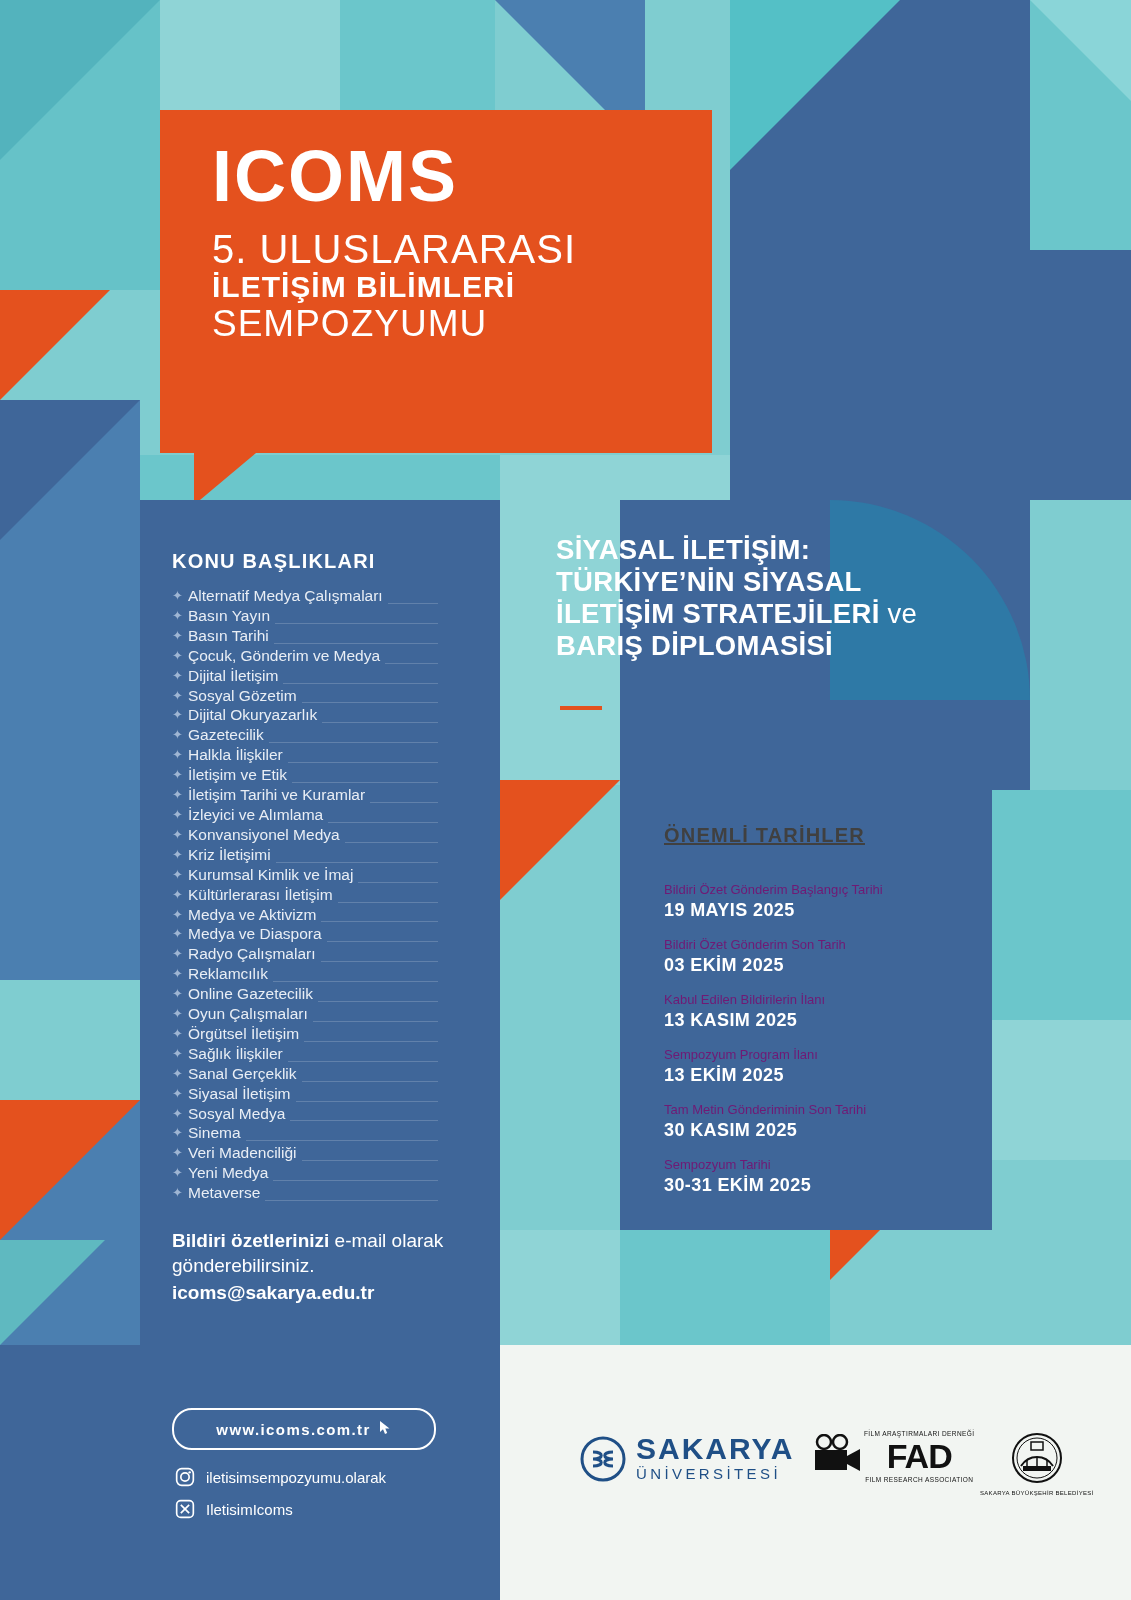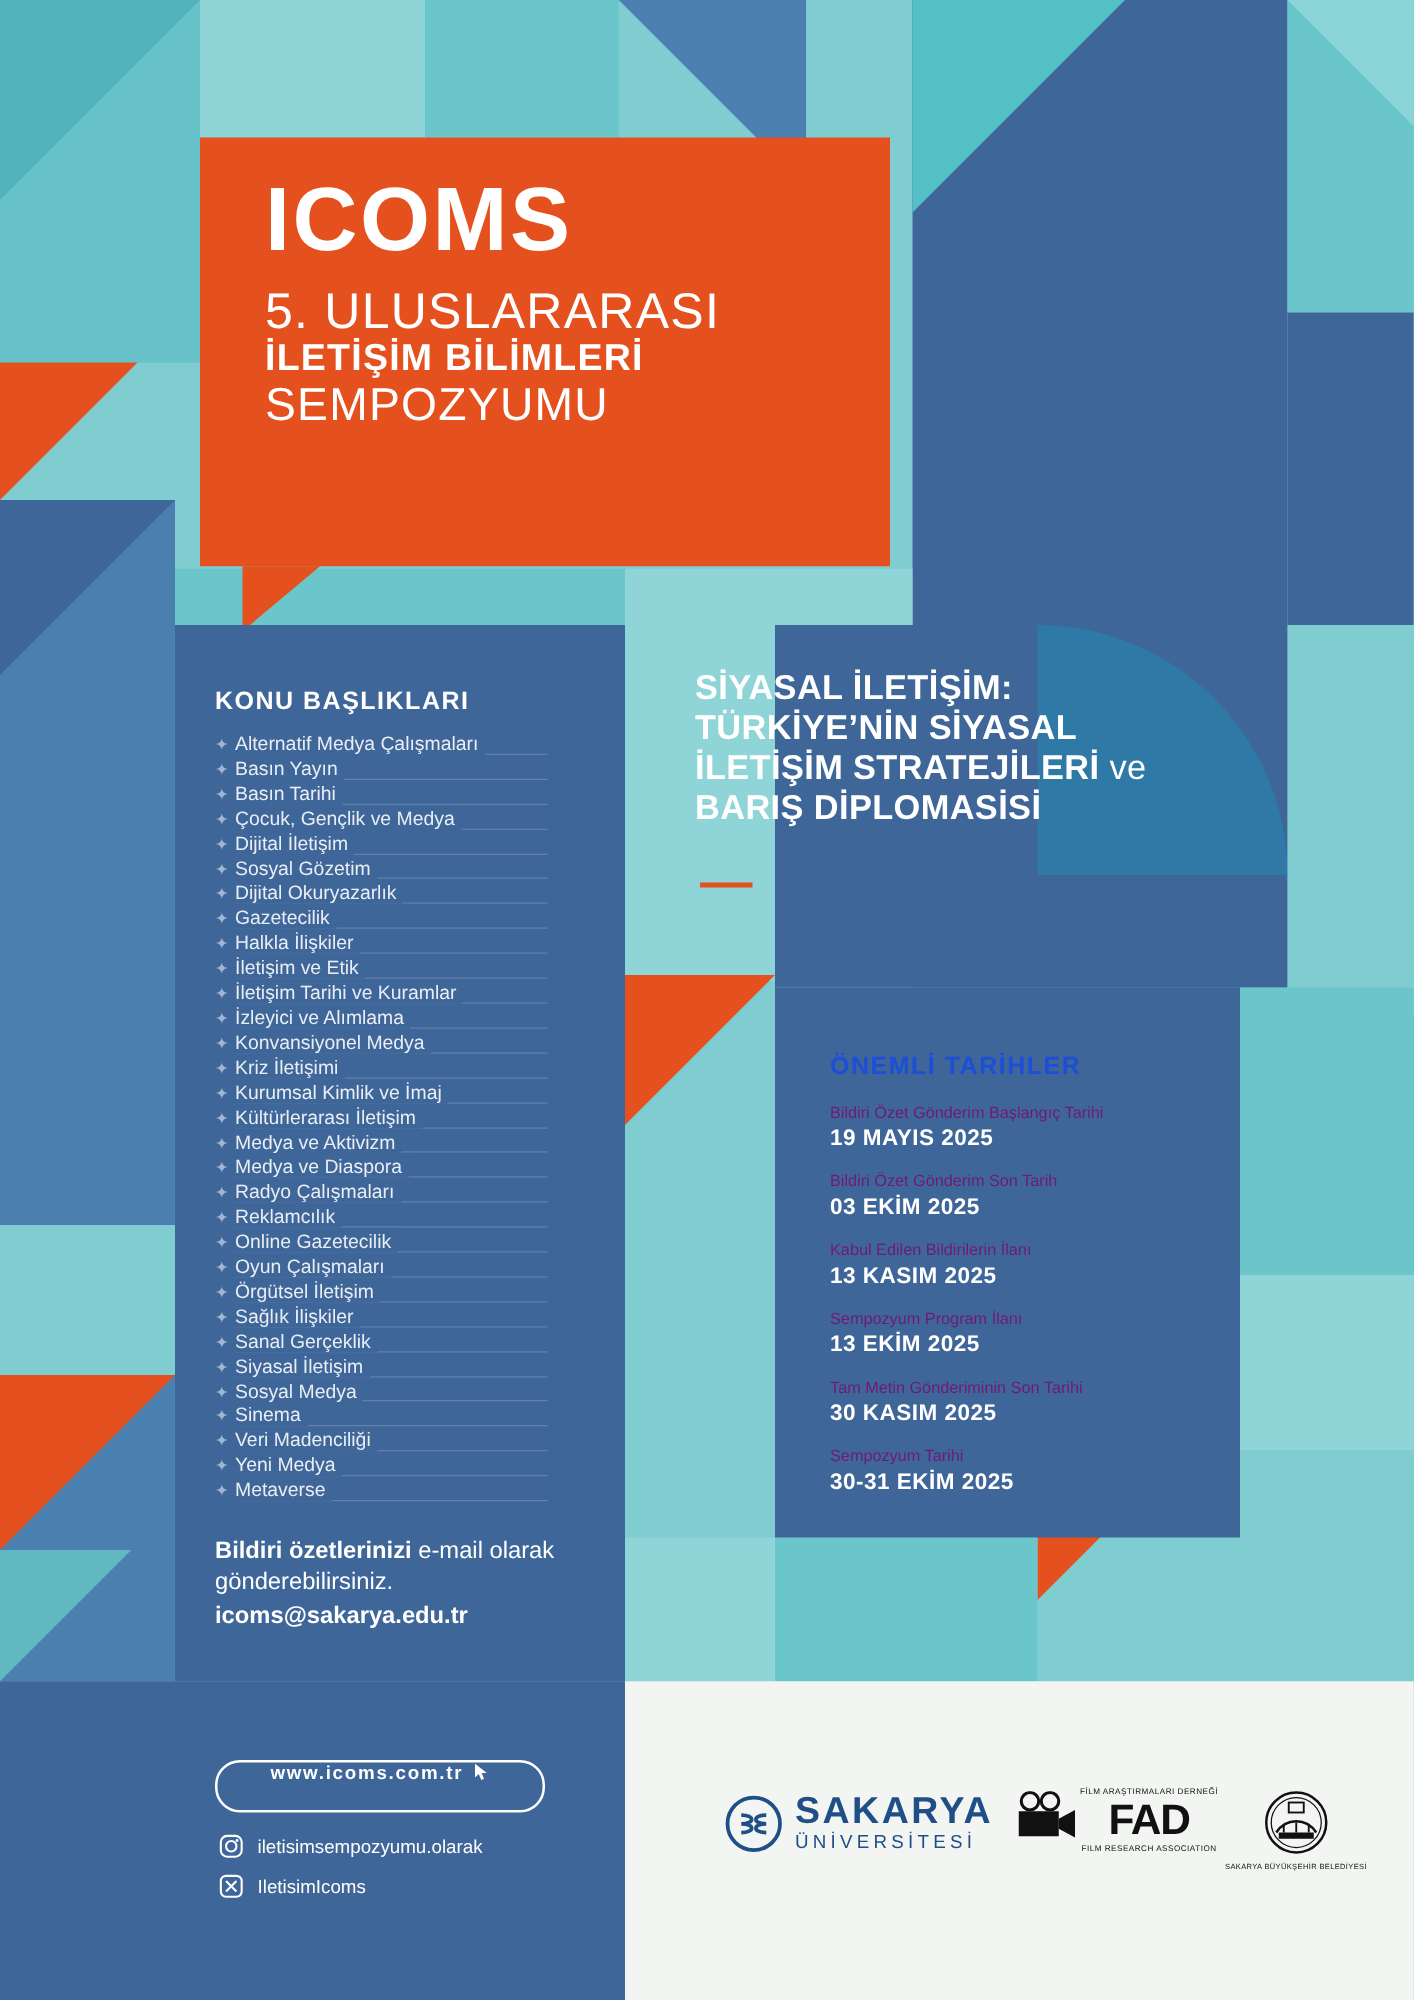--- a/index.html
+++ b/index.html
@@ -64,37 +64,37 @@
   }
   .headline .light{font-weight:normal;}
   .hl-rule{position:absolute;left:560px;top:700px;width:42px;height:4px;background:#e4511e;}
 
   
   .dates-panel{
     position:absolute;left:620px;top:790px;width:372px;height:440px;
     background:#3f6699;
   }
   .dates-title{
-    position:absolute;left:664px;top:842px;color:#1d4ed8;font-weight:bold;
-    font-size:20px;letter-spacing:1.2px;
+    position:absolute;left:664px;top:824px;color:#404040;font-weight:bold;
+    font-size:20px;letter-spacing:1.2px;text-decoration:underline;
   }
   .dates{position:absolute;left:664px;top:880px;width:300px;color:#fff;}
   .d-item{margin-bottom:13px;}
   .d-label{font-size:13px;line-height:19px;color:#701a75;}
   .d-value{font-size:18px;font-weight:bold;line-height:23px;letter-spacing:.4px;}
 
   
   .bottom{position:absolute;left:0;top:1345px;width:1131px;height:255px;}
   .bot-left{position:absolute;left:0;top:0;width:500px;height:255px;background:#3f6699;}
   .bot-right{position:absolute;left:500px;top:0;width:631px;height:255px;background:#f2f5f2;}
 
   .url-pill{
     position:absolute;left:172px;top:1408px;width:260px;height:38px;
     border:2px solid #fff;border-radius:20px;color:#fff;
-    display:flex;justify-content:center;
+    display:flex;align-items:center;justify-content:center;
     font-size:15px;font-weight:bold;letter-spacing:1.4px;
   }
   .social{position:absolute;left:174px;top:1466px;color:#fff;font-size:15px;}
   .soc-row{display:flex;align-items:center;margin-bottom:10px;}
   .soc-ico{width:22px;height:22px;margin-right:10px;display:flex;align-items:center;justify-content:center;}
   .soc-ico svg{display:block;}
 
   
   .logos{position:absolute;left:560px;top:1428px;width:540px;height:90px;}
   .logo{position:absolute;display:flex;align-items:center;}
@@ -164,21 +164,21 @@
     <div class="t-l2">İLETİŞİM BİLİMLERİ</div>
     <div class="t-l3">SEMPOZYUMU</div>
   </div>
 
   <div class="left-panel"></div>
   <div class="kb-title">KONU BAŞLIKLARI</div>
   <div class="topics" id="topics-list">
       <div class="topic"><span class="bullet">✦</span><span class="rule"></span><span class="txt">Alternatif Medya Çalışmaları</span></div>
       <div class="topic"><span class="bullet">✦</span><span class="rule"></span><span class="txt">Basın Yayın</span></div>
       <div class="topic"><span class="bullet">✦</span><span class="rule"></span><span class="txt">Basın Tarihi</span></div>
-      <div class="topic"><span class="bullet">✦</span><span class="rule"></span><span class="txt">Çocuk, Gençlik ve Medya</span></div>
+      <div class="topic"><span class="bullet">✦</span><span class="rule"></span><span class="txt">Çocuk, Gönderim ve Medya</span></div>
       <div class="topic"><span class="bullet">✦</span><span class="rule"></span><span class="txt">Dijital İletişim</span></div>
       <div class="topic"><span class="bullet">✦</span><span class="rule"></span><span class="txt">Sosyal Gözetim</span></div>
       <div class="topic"><span class="bullet">✦</span><span class="rule"></span><span class="txt">Dijital Okuryazarlık</span></div>
       <div class="topic"><span class="bullet">✦</span><span class="rule"></span><span class="txt">Gazetecilik</span></div>
       <div class="topic"><span class="bullet">✦</span><span class="rule"></span><span class="txt">Halkla İlişkiler</span></div>
       <div class="topic"><span class="bullet">✦</span><span class="rule"></span><span class="txt">İletişim ve Etik</span></div>
       <div class="topic"><span class="bullet">✦</span><span class="rule"></span><span class="txt">İletişim Tarihi ve Kuramlar</span></div>
       <div class="topic"><span class="bullet">✦</span><span class="rule"></span><span class="txt">İzleyici ve Alımlama</span></div>
       <div class="topic"><span class="bullet">✦</span><span class="rule"></span><span class="txt">Konvansiyonel Medya</span></div>
       <div class="topic"><span class="bullet">✦</span><span class="rule"></span><span class="txt">Kriz İletişimi</span></div>

